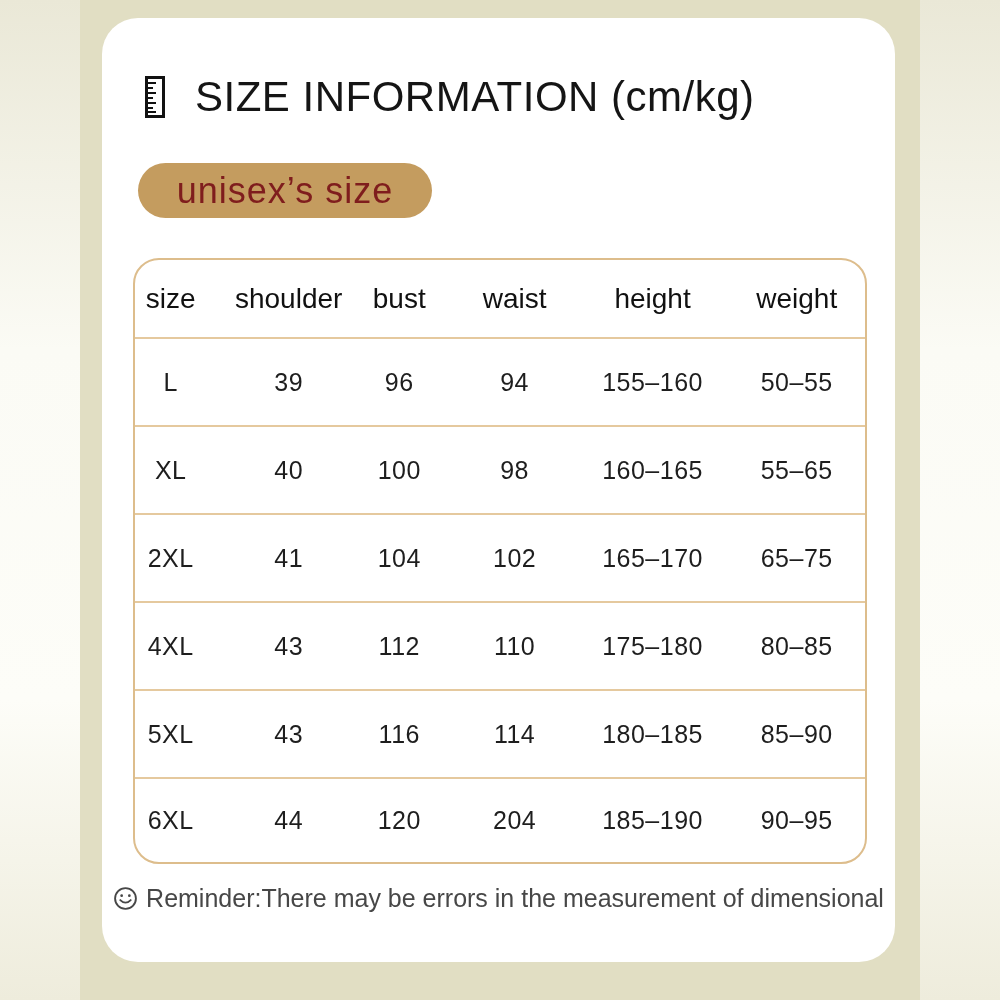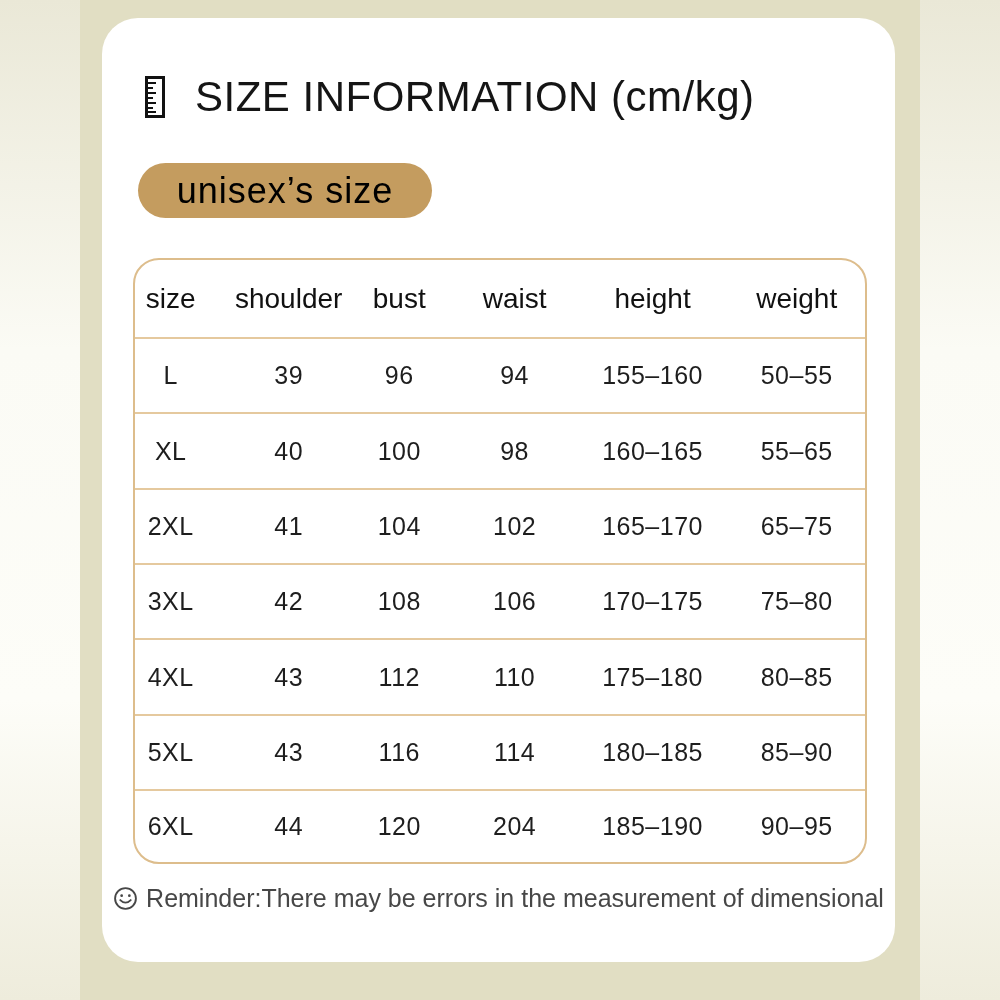--- a/index.html
+++ b/index.html
@@ -37,21 +37,21 @@
   .title-row .ruler{flex:0 0 auto;display:block;}
   .page-title{
     font-size:42px;letter-spacing:0.5px;color:var(--title-color);
     white-space:nowrap;
   }
   .badge{
     position:absolute;left:36px;top:145px;width:294px;height:55px;
     background:var(--badge-bg);border-radius:28px;
     display:flex;align-items:center;justify-content:center;
   }
-  .badge span{color:#000000;font-size:36px;letter-spacing:1px;}
+  .badge span{color:#7f1d1d;font-size:36px;letter-spacing:1px;}
   .table-wrap{
     position:absolute;left:31px;top:240px;width:734px;height:606px;
     border:2px solid var(--table-border);border-radius:26px;
     overflow:hidden;background:#fff;box-sizing:border-box;
   }
   table.size-table{
     width:100%;height:100%;border-collapse:separate;border-spacing:0;
     table-layout:fixed;
   }
   table.size-table th{
@@ -142,28 +142,20 @@
             </tr>
             <tr>
               <td>2XL</td>
               <td>41</td>
               <td>104</td>
               <td>102</td>
               <td>165–170</td>
               <td>65–75</td>
             </tr>
             <tr>
-              <td>3XL</td>
-              <td>42</td>
-              <td>108</td>
-              <td>106</td>
-              <td>170–175</td>
-              <td>75–80</td>
-            </tr>
-            <tr>
               <td>4XL</td>
               <td>43</td>
               <td>112</td>
               <td>110</td>
               <td>175–180</td>
               <td>80–85</td>
             </tr>
             <tr>
               <td>5XL</td>
               <td>43</td>

